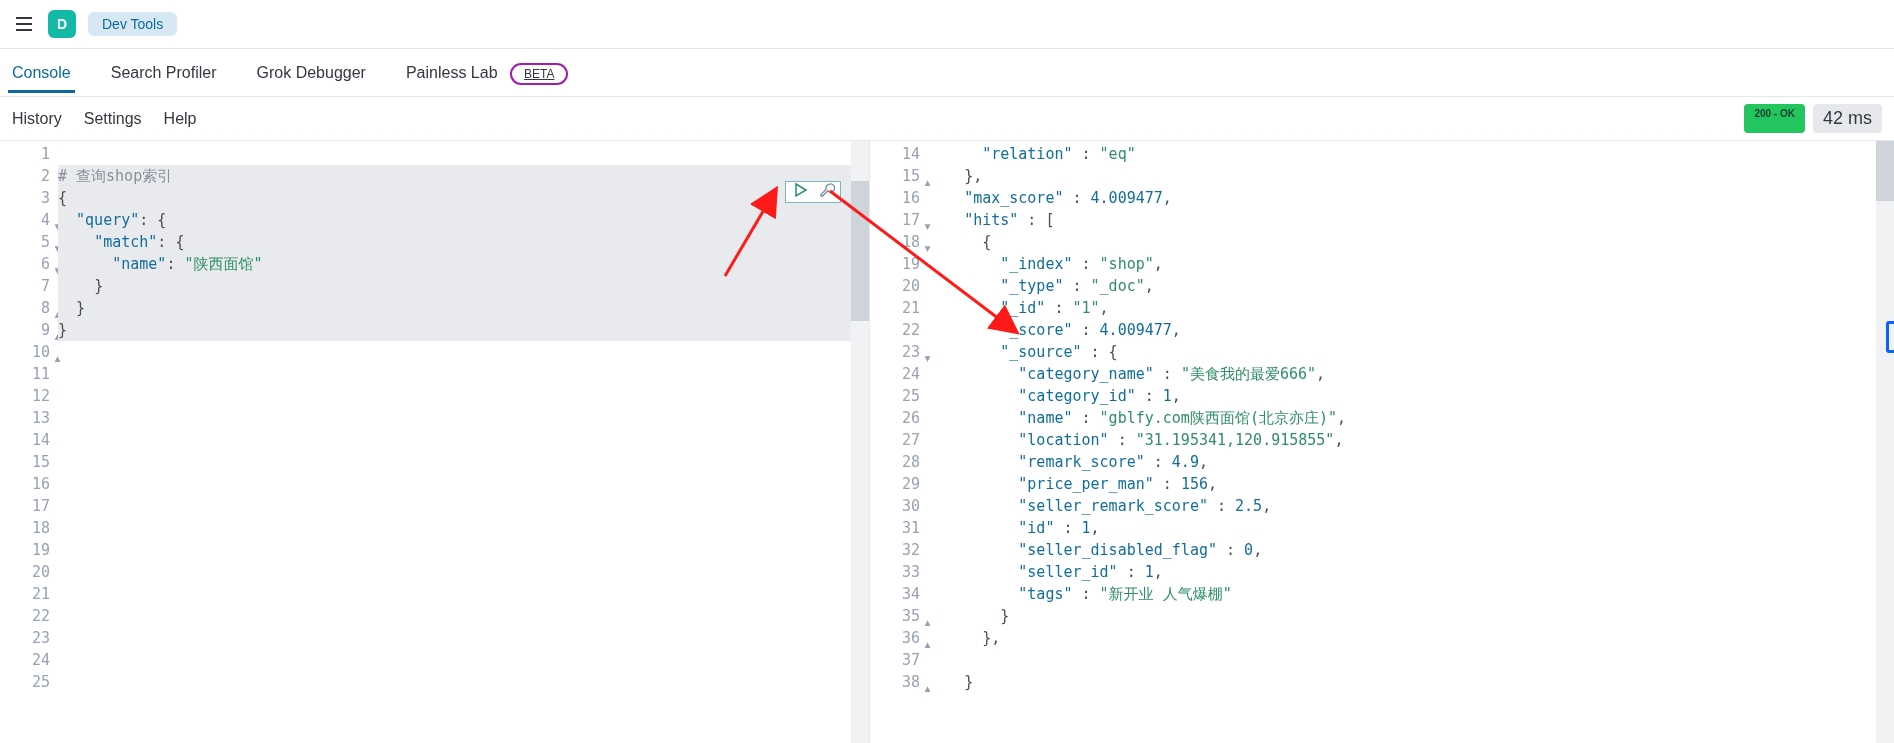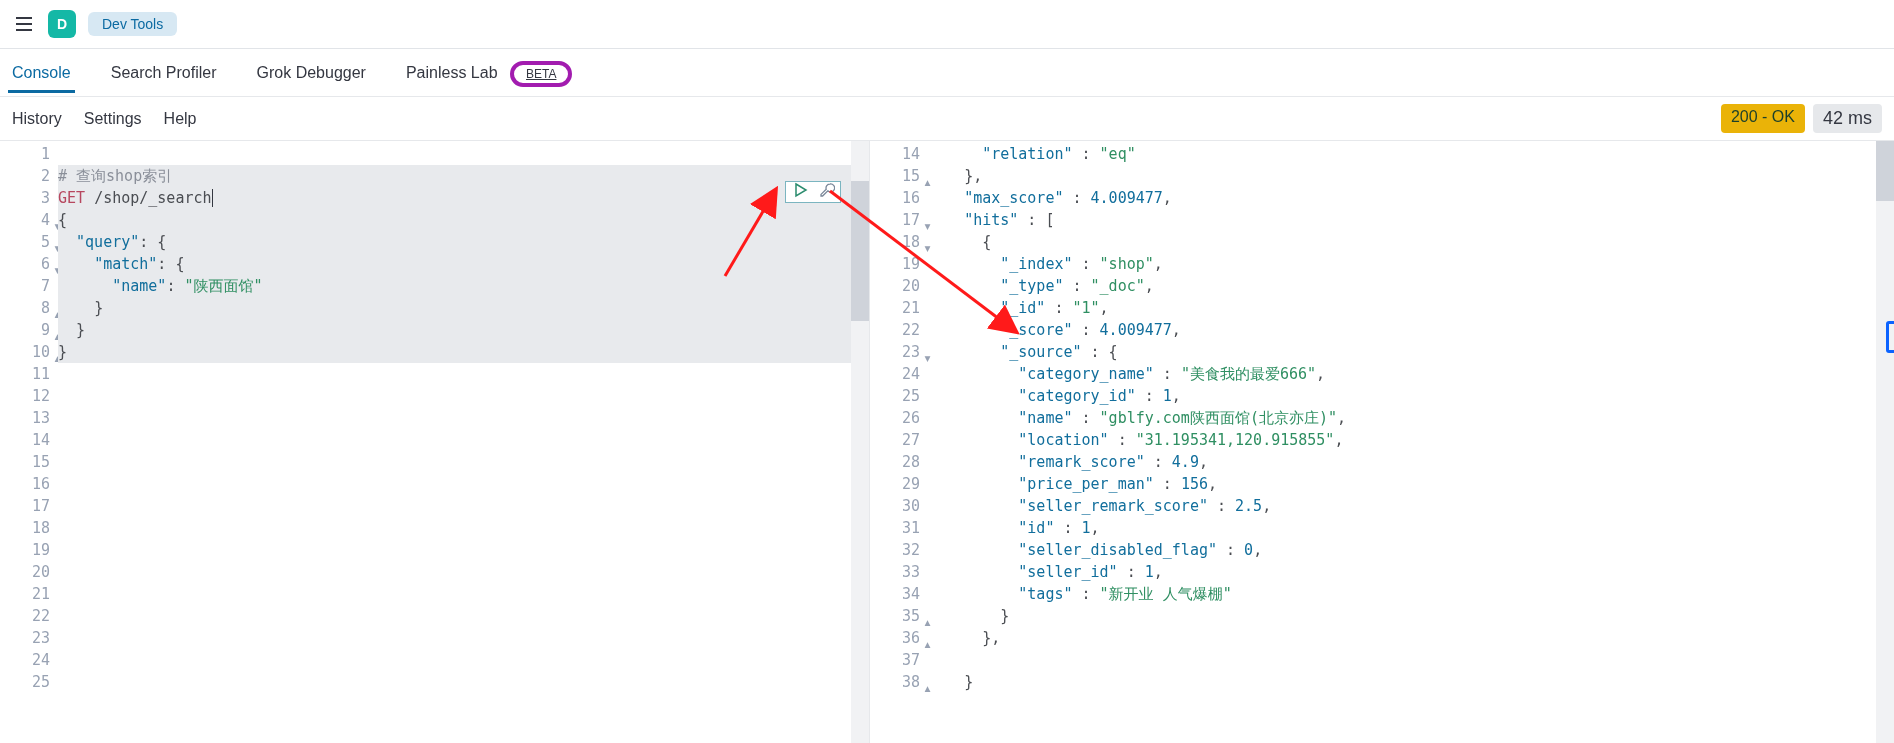--- a/index.html
+++ b/index.html
@@ -4,26 +4,26 @@
 <style>
   * { box-sizing: border-box; margin: 0; padding: 0; }
   body { font-family: -apple-system, BlinkMacSystemFont, "Segoe UI", Helvetica, Arial, sans-serif; font-size: 14px; color: #343741; width: 1894px; height: 743px; overflow: hidden; }
   .topbar { display: flex; align-items: center; height: 49px; padding: 0 12px; border-bottom: 1px solid #e1e4e8; gap: 12px; }
   .hamburger { width: 24px; height: 24px; display: inline-flex; align-items: center; justify-content: center; cursor: pointer; }
   .logo-badge { width: 28px; height: 28px; border-radius: 6px; background: #14b8a6; color: #fff; display: inline-flex; align-items: center; justify-content: center; font-weight: 600; }
   .breadcrumb-item { background: #d7e8f3; color: #0b6aa2; border-radius: 6px; padding: 4px 14px; font-size: 14px; cursor: pointer; }
   .tabs { display: flex; align-items: center; height: 48px; border-bottom: 1px solid #e6e8eb; padding: 0 0 0 8px; gap: 32px; font-size: 16px; }
   .tab { padding: 12px 4px 11px; cursor: pointer; color: #343741; }
   .tab.active { color: #0b6aa2; border-bottom: 3px solid #0b6aa2; padding-bottom: 8px; font-weight: 500; }
-  .beta-badge { border: 4px solid #a21caf; border-radius: 14px; padding: 2px 12px; font-size: 12px; margin-left: 8px; color: #343741; text-decoration: underline; }
+  .beta-badge { border: 2px solid #a21caf; border-radius: 14px; padding: 2px 12px; font-size: 12px; margin-left: 8px; color: #343741; text-decoration: underline; }
   .subbar { display: flex; align-items: center; justify-content: space-between; height: 44px; border-bottom: 1px solid #e6e8eb; padding: 0 12px; }
   .subbar-left { display: flex; gap: 22px; justify-content: center; }
   .subbar-link { cursor: pointer; color: #343741; font-size: 16px; }
   .subbar-right { display: flex; gap: 8px; }
-  .status-badge { background: #eab308; color: #1a3f2b; border-radius: 4px; padding: 4px 10px; font-size: 16px; }
+  .status-badge { background: #22c55e; color: #1a3f2b; border-radius: 4px; padding: 4px 10px; font-size: 10px; font-weight: bold; }
   .time-badge { background: #e6e8eb; color: #343741; border-radius: 4px; padding: 4px 10px; font-size: 18px; }
   .panes { display: flex; height: calc(743px - 49px - 48px - 44px); position: relative; }
   .pane { display: flex; position: relative; }
   .pane-left { flex: 0 0 870px; border-right: 1px solid #e6e8eb; }
   .pane-right { flex: 1; }
   .gutter { width: 58px; background: #fff; color: #98a2b3; text-align: right; font-family: Menlo, Consolas, monospace; font-size: 15px; padding-top: 2px; }
   .gutter .ln { height: 22px; line-height: 22px; padding-right: 8px; position: relative; }
   .gutter .arrow { position: absolute; right: -4px; top: 6px; color: #98a2b3; }
   .code { flex: 1; font-family: Menlo, Consolas, monospace; font-size: 15px; padding-top: 2px; position: relative; }
   .code .row { height: 22px; line-height: 22px; white-space: pre; }
@@ -119,21 +119,20 @@
             </svg>
         </span>
         <span class="run-wrench">
           <svg width="16" height="16" viewBox="0 0 16 16">
               <path d="M11 2a4 4 0 00-3.8 5.2L2 12.4V14h1.6l5.2-5.2A4 4 0 1011 2z" fill="none" stroke="#7a8799" stroke-width="1.3"></path>
             </svg>
         </span>
       </div>
     <div class="row"><span class="c-punc"></span></div>
         <div class="row hl-block"><span class="c-comment"># 查询shop索引</span></div>
-        <div class="row hl-block"><span class="c-method">GET</span> <span class="c-path">/shop/_search</span><span class="cursor"></span></div>
         <div class="row hl-block"><span class="c-punc">{</span></div>
         <div class="row hl-block">  <span class="c-key">"query"</span><span class="c-punc">: {</span></div>
         <div class="row hl-block">    <span class="c-key">"match"</span><span class="c-punc">: {</span></div>
         <div class="row hl-block">      <span class="c-key">"name"</span><span class="c-punc">: </span><span class="c-string">"陕西面馆"</span></div>
         <div class="row hl-block">    <span class="c-punc">}</span></div>
         <div class="row hl-block">  <span class="c-punc">}</span></div>
         <div class="row hl-block"><span class="c-punc">}</span></div>
         <div class="row"><span class="c-punc"></span></div>
         <div class="row"><span class="c-punc"></span></div>
         <div class="row"><span class="c-punc"></span></div>

